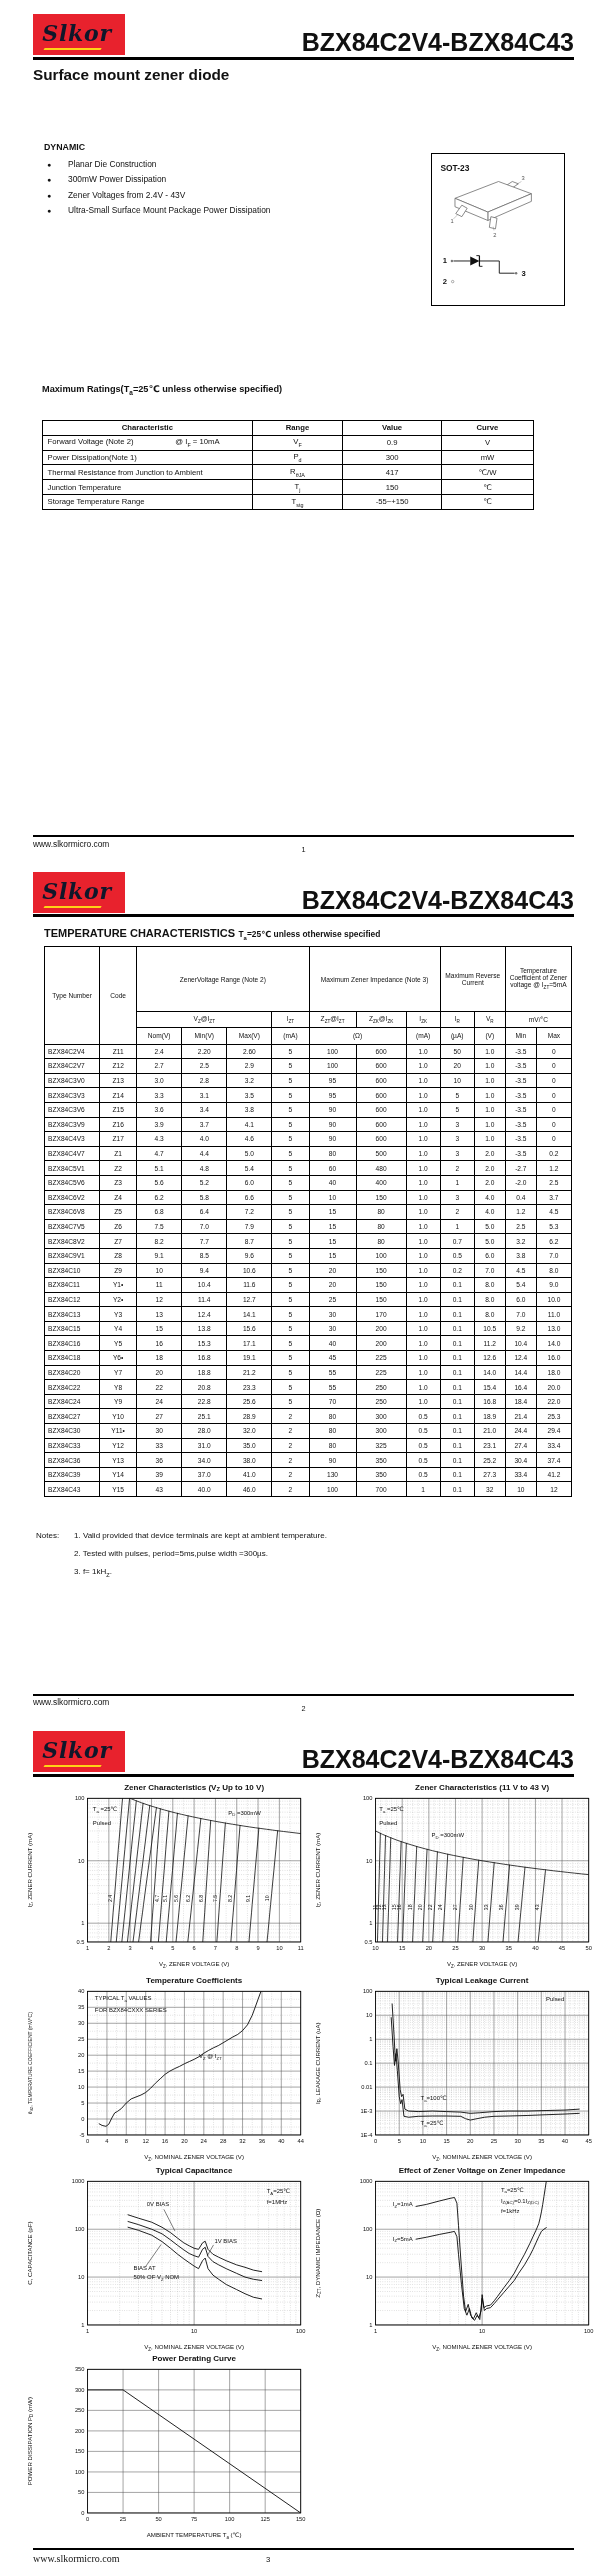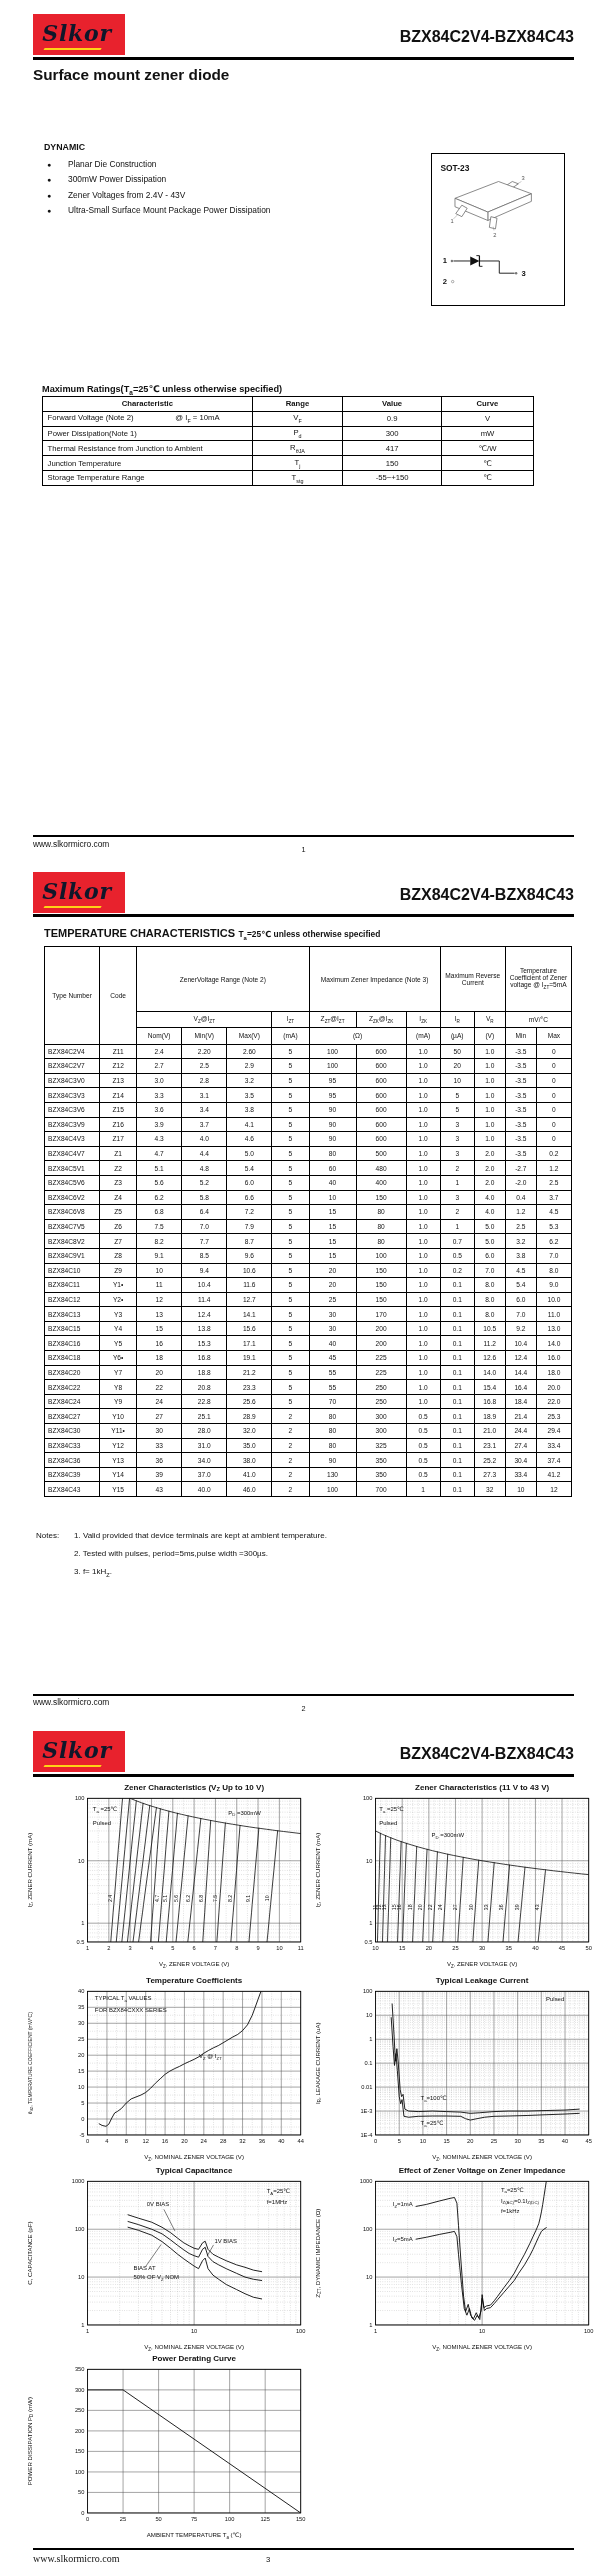--- a/index.html
+++ b/index.html
@@ -3,35 +3,35 @@
 <meta charset="utf-8">
 <style>
   html,body{margin:0;padding:0;background:#ffffff;}
   .sheet{position:relative;width:607px;height:2576px;background:#fff;
          font-family:"Liberation Sans","DejaVu Sans",sans-serif;color:#111;overflow:hidden;}
   
   .logo{position:absolute;left:33px;width:92px;height:41px;background:#e8222d;}
   .logo-text{position:absolute;left:9.2px;top:6.1px;font-family:"DejaVu Serif","Liberation Serif",serif;
              font-style:italic;font-weight:bold;font-size:22px;color:#0f172a;letter-spacing:0.8px;}
   .logo-swash{position:absolute;left:10.7px;top:34px;width:57px;height:2.3px;background:#ffd216;transform:skewX(-30deg);}
-  .part-title{position:absolute;right:33px;font-size:16px;font-weight:bold;letter-spacing:0px;white-space:nowrap;}
+  .part-title{position:absolute;right:33px;font-size:25px;font-weight:bold;letter-spacing:0px;white-space:nowrap;}
   .rule{position:absolute;left:33px;width:541px;height:3.1px;background:#000;}
   .rule3{height:2.3px;}
   .subtitle{position:absolute;left:33px;font-size:15.3px;font-weight:bold;margin:0;}
   
   .features-title{position:absolute;left:44px;font-size:8.8px;font-weight:bold;}
   .features{position:absolute;left:44px;width:337px;list-style:none;margin:0;padding:0;font-size:8.4px;}
   .features li{position:relative;padding-left:24px;height:15.3px;line-height:15.3px;}
   .features li .blt{position:absolute;left:3.1px;top:0;font-size:6.9px;}
   
   .sot-box{position:absolute;left:431px;top:153px;width:132px;height:151px;border:0.8px solid #000;}
   
   .mr-title{position:absolute;left:42px;font-size:9.2px;font-weight:bold;}
   table{border-collapse:collapse;}
-  .mr-table{position:absolute;left:42px;width:492px;font-size:7.7px;}
+  .mr-table{position:absolute;left:42px;width:492px;font-size:7.7px;margin-top:24px;}
   .mr-table th,.mr-table td{border:0.8px solid #000;height:13.8px;padding:0 4.6px;}
   .mr-table th{font-weight:bold;text-align:center;}
   .mr-table td{text-align:center;}
   .mr-table td.c1{text-align:left;}
   .mr-flex{display:flex;justify-content:space-between;padding-right:27.6px;}
   
   .ec-heading{position:absolute;left:44px;white-space:nowrap;}
   .ec-heading .big{font-size:11px;font-weight:bold;}
   .ec-heading .cond{font-size:8.4px;font-weight:bold;}
   .ec-table{position:absolute;left:44px;width:528px;font-size:6.6px;table-layout:fixed;}

